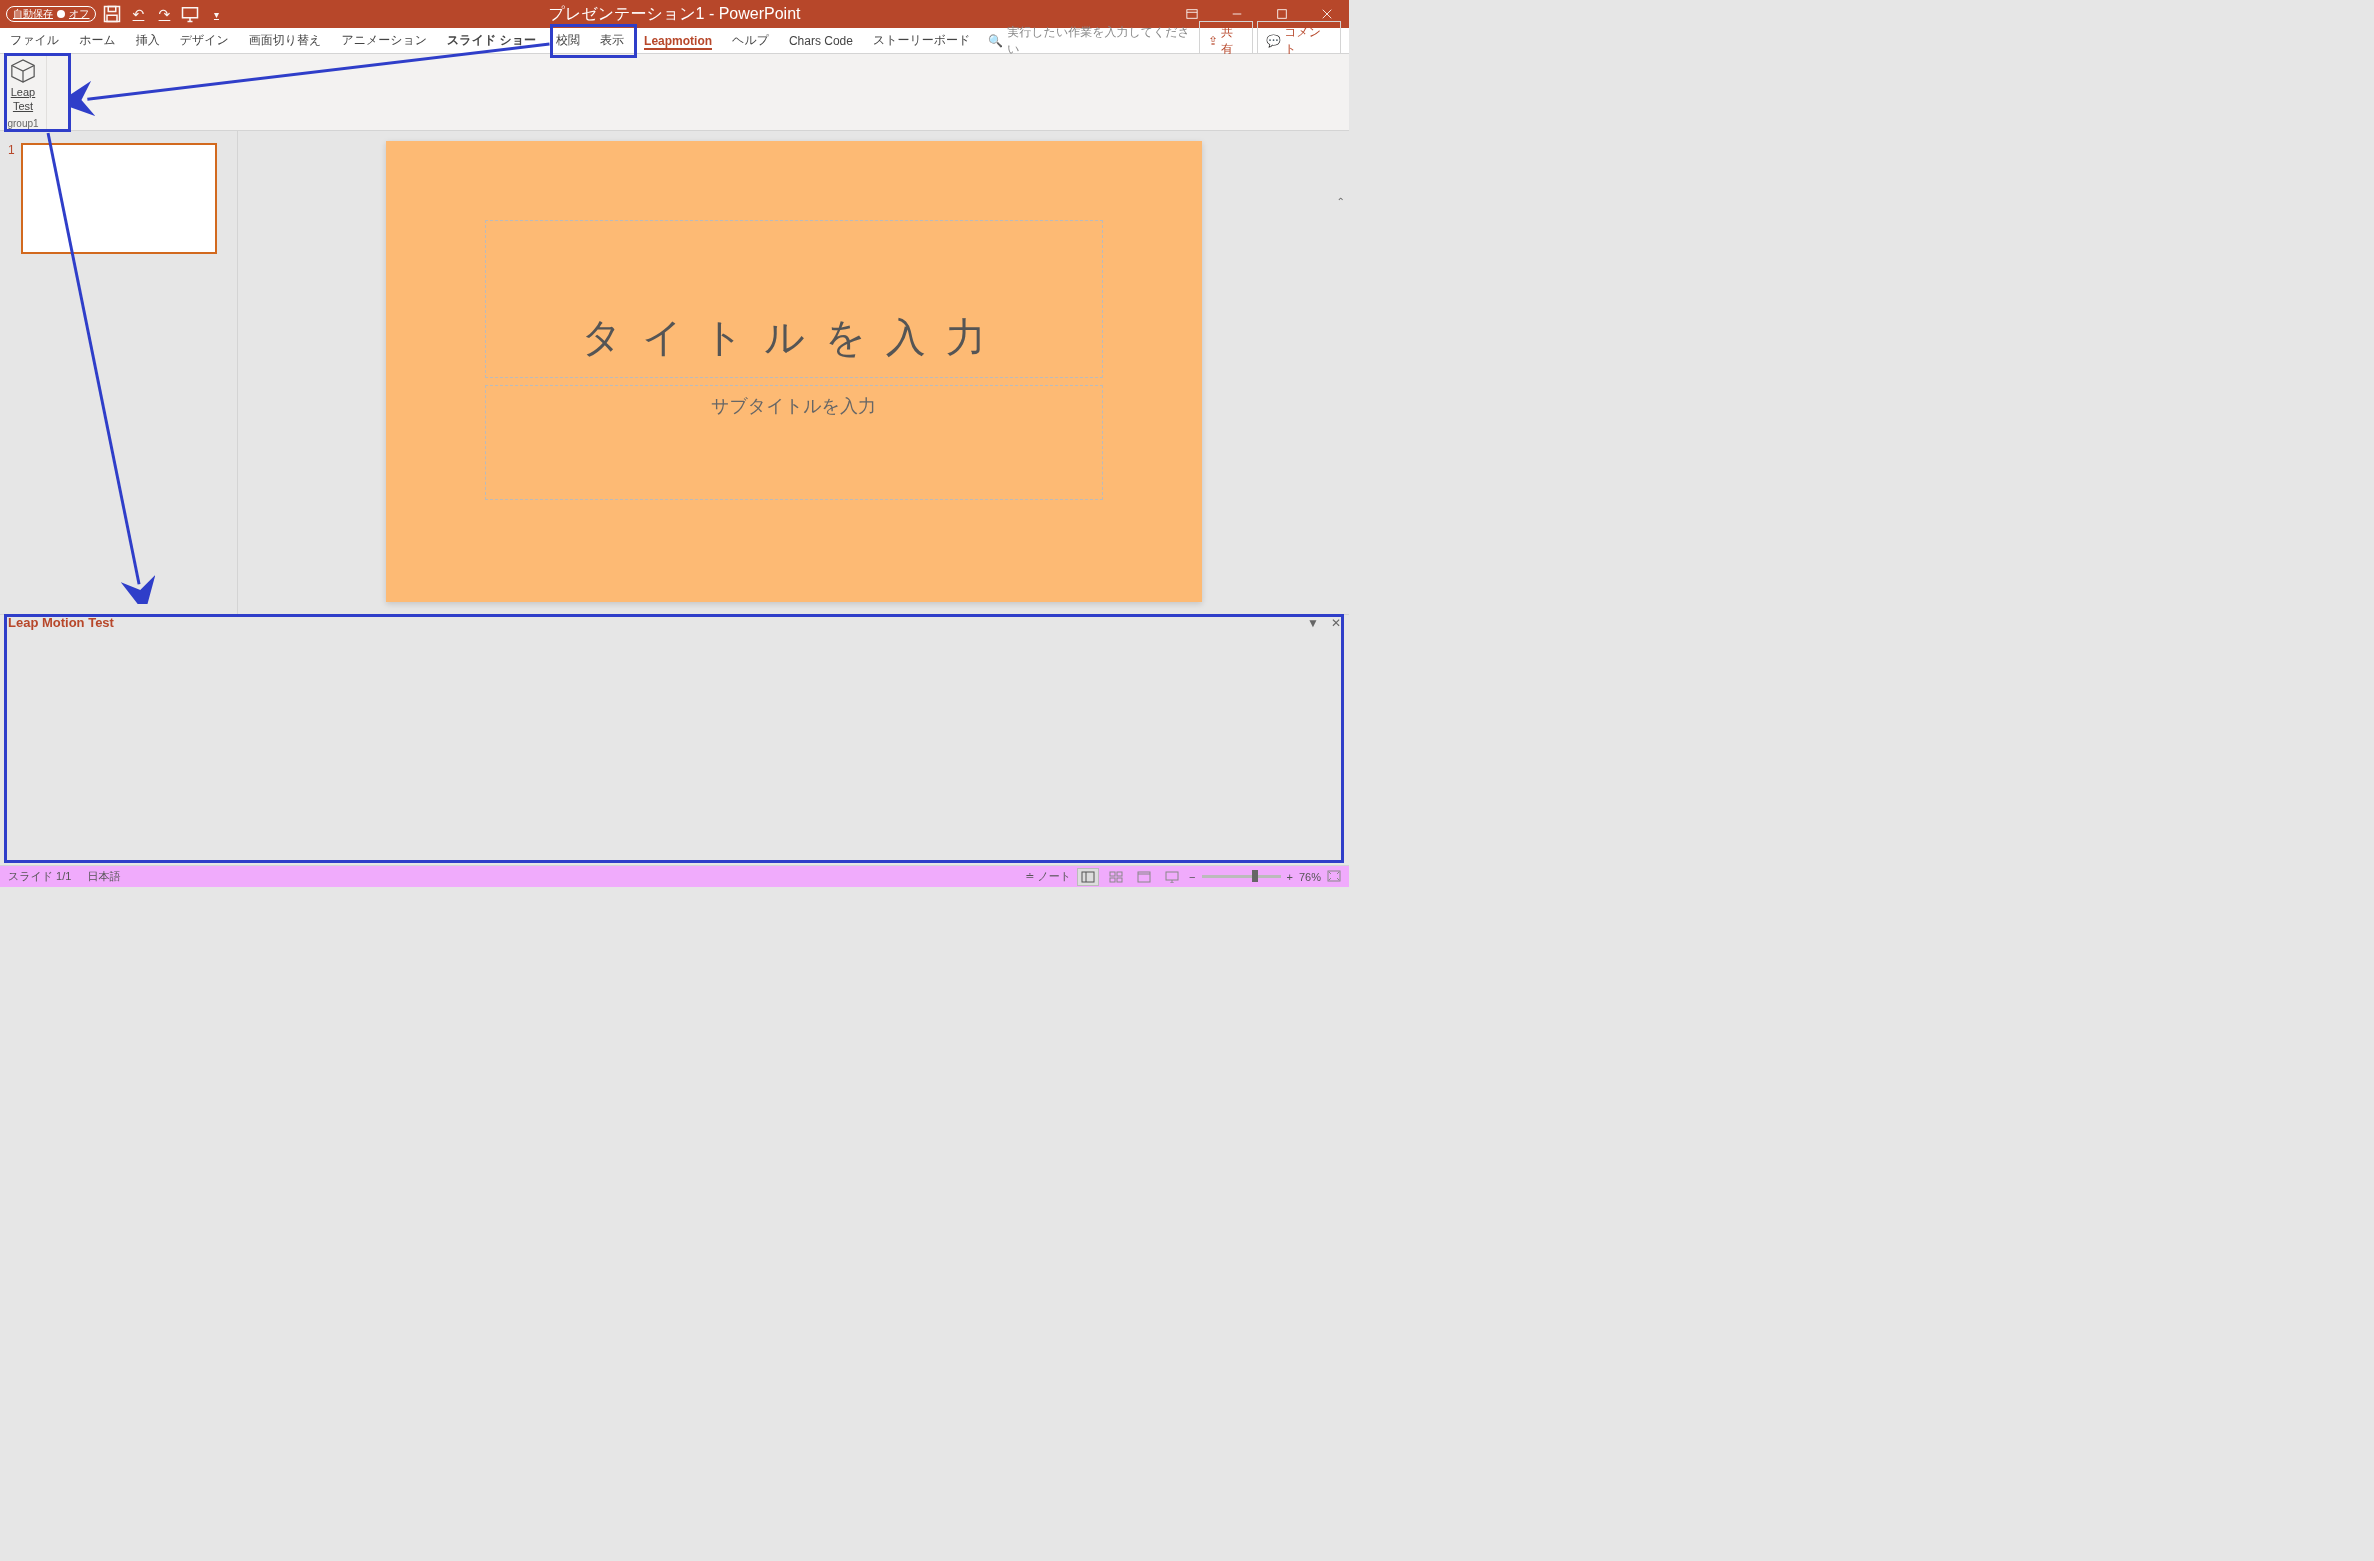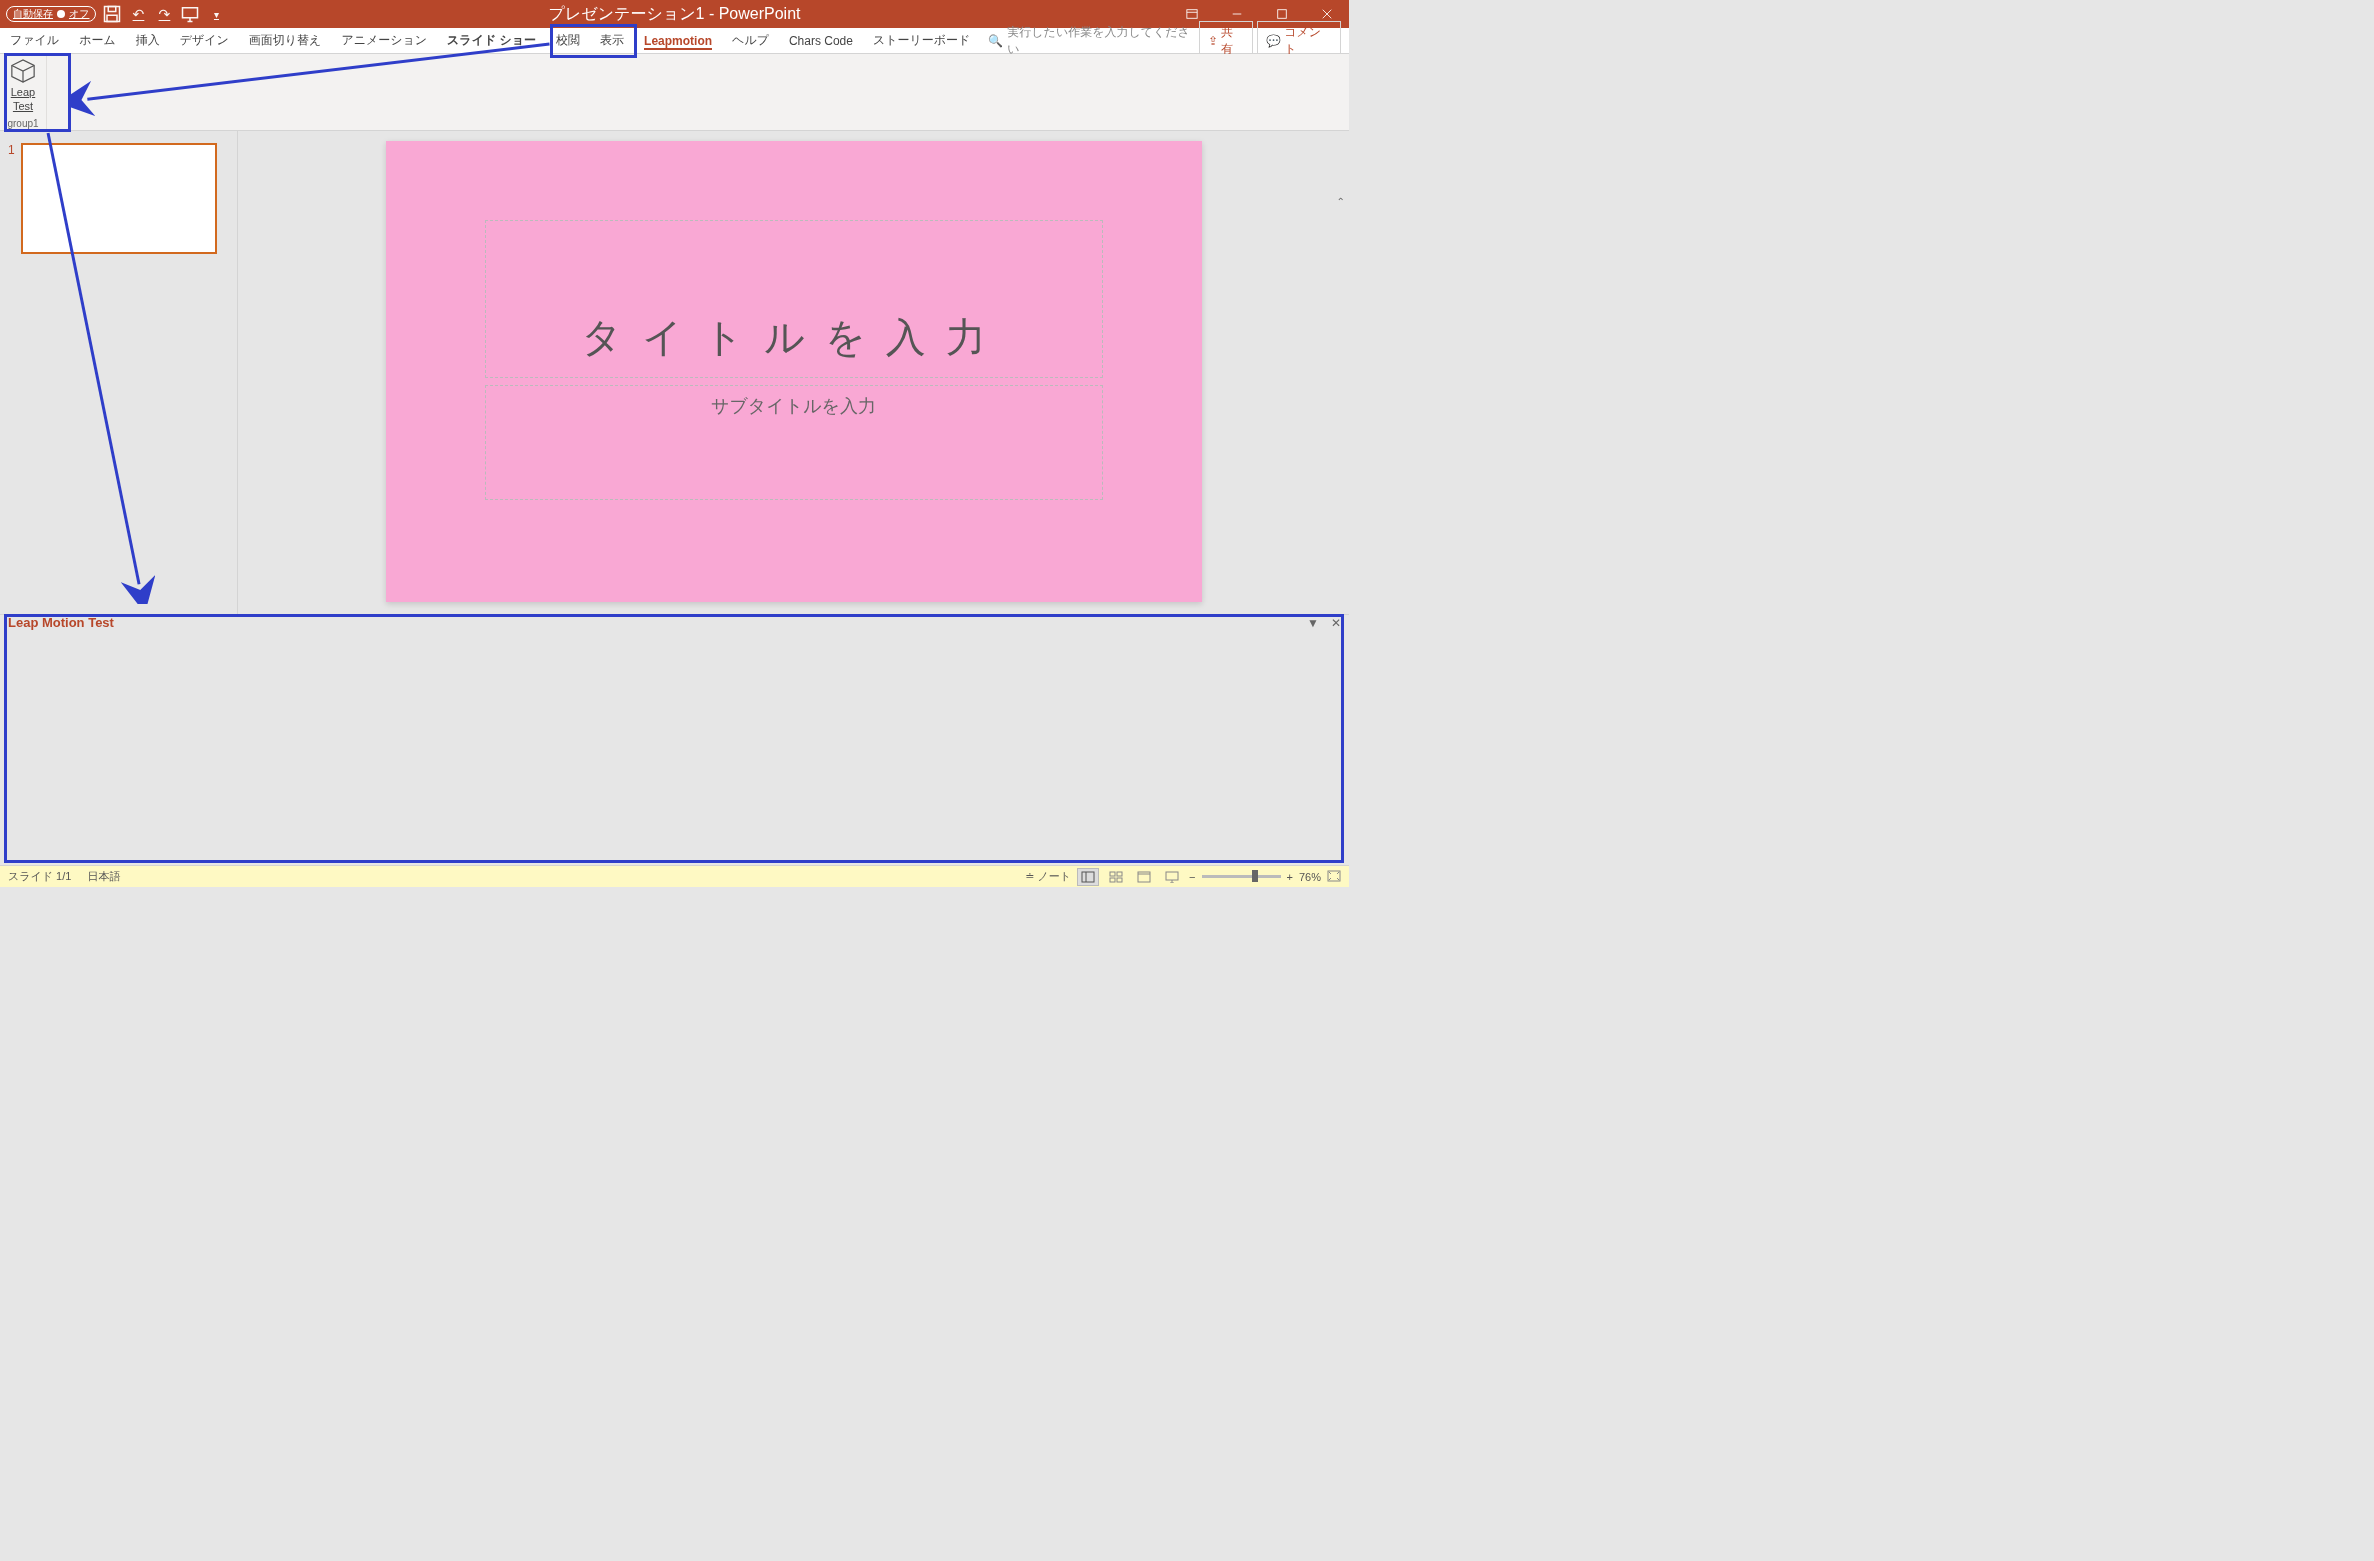--- a/index.html
+++ b/index.html
@@ -34,34 +34,34 @@
 .ribbon-btn { display: flex; flex-direction: column; align-items: center; font-size: 11px; color: #444; gap: 2px; text-decoration: underline; }
 .cube-icon { width: 30px; height: 26px; }
 
 
 .main { display: flex; height: 483px; }
 .thumb-panel { width: 238px; background: #e6e6e6; border-right: 1px solid #d4d4d4; padding: 12px 8px; }
 .thumb-item { display: flex; gap: 6px; }
 .thumb-num { font-size: 12px; color: #b7472a; }
 .thumb { width: 196px; height: 111px; background: #fff; border: 2px solid #d2691e; }
 .slide-area { flex: 1; background: #e6e6e6; display: flex; justify-content: center; padding-top: 10px; }
-.slide { width: 816px; height: 461px; background: #f9a8d4; box-shadow: 0 2px 6px rgba(0,0,0,0.15); position: relative; }
+.slide { width: 816px; height: 461px; background: #fdba74; box-shadow: 0 2px 6px rgba(0,0,0,0.15); position: relative; }
 .title-ph { position: absolute; left: 99px; top: 79px; width: 618px; height: 158px; border: 1px dashed #bbb; display: flex; align-items: flex-end; justify-content: center; padding-bottom: 12px; }
 .title-ph span { font-size: 40px; color: #555; letter-spacing: 20px; font-family: "Yu Mincho", serif; font-weight: 300; }
 .subtitle-ph { position: absolute; left: 99px; top: 244px; width: 618px; height: 115px; border: 1px dashed #bbb; display: flex; align-items: flex-start; justify-content: center; padding-top: 8px; }
 .subtitle-ph span { font-size: 18px; color: #666; }
 
 
 .taskpane { height: 251px; background: #e6e6e6; border-top: 1px solid #d4d4d4; position: relative; }
 .taskpane-header { display: flex; align-items: center; padding: 0 8px; }
 .taskpane-title { color: #b7472a; font-weight: bold; font-size: 13px; }
 .taskpane-controls { margin-left: auto; display: flex; gap: 12px; color: #666; font-size: 12px; }
 
 
-.statusbar { height: 22px; background: #fef9c3; border-top: 1px solid #d4d4d4; display: flex; align-items: center; font-size: 11px; color: #555; padding: 0 8px; gap: 16px; }
+.statusbar { height: 22px; background: #f0abfc; border-top: 1px solid #d4d4d4; display: flex; align-items: center; font-size: 11px; color: #555; padding: 0 8px; gap: 16px; }
 .statusbar-right { margin-left: auto; display: flex; align-items: center; gap: 6px; }
 .view-btn { width: 22px; height: 18px; display: flex; align-items: center; justify-content: center; border: 1px solid transparent; }
 .view-btn.active { background: #ddd; border-color: #bbb; }
 .zoom-slider { width: 79px; height: 3px; background: #bbb; position: relative; }
 .zoom-slider .thumb-s { position: absolute; width: 6px; height: 12px; background: #666; top: -5px; left: 50px; }
 
 
 .anno { position: absolute; border: 3px solid #2f3ec9; pointer-events: none; z-index: 100; }
 .anno-tab { left: 550px; top: 24px; width: 87px; height: 34px; }
 .anno-ribbon { left: 4px; top: 53px; width: 67px; height: 79px; }

